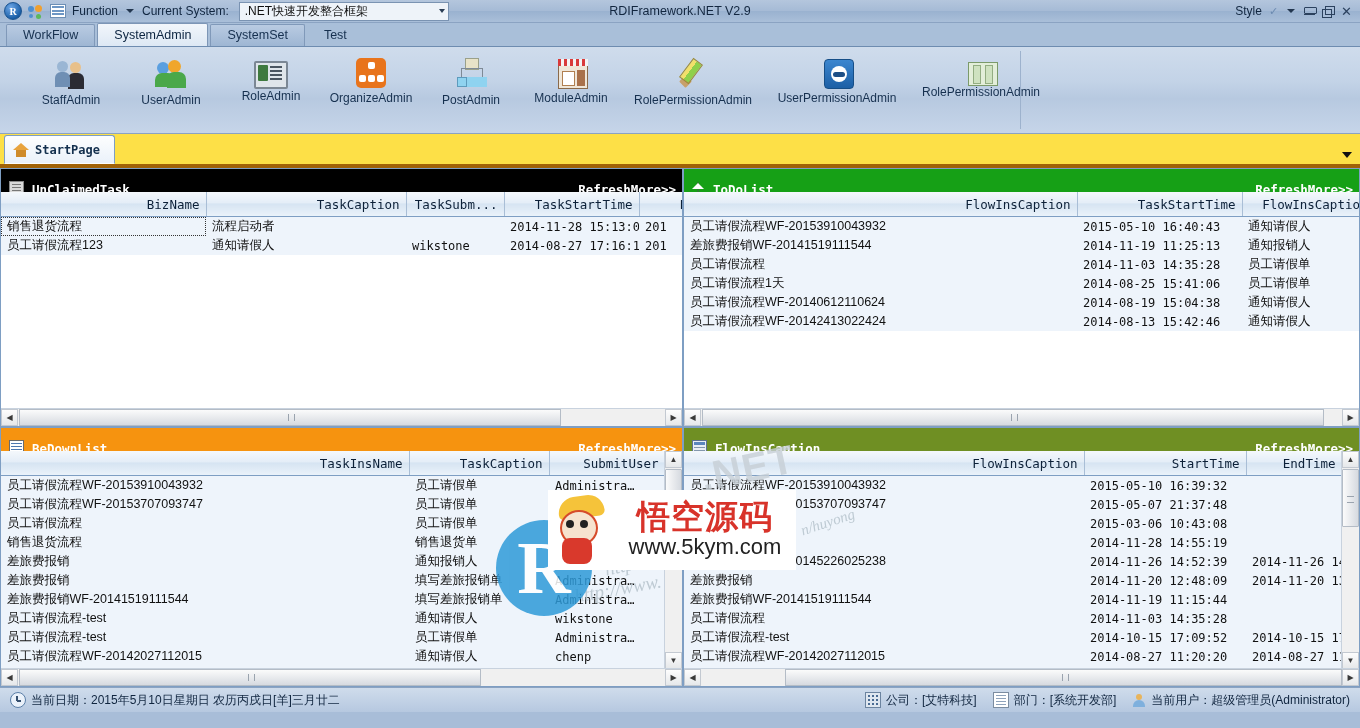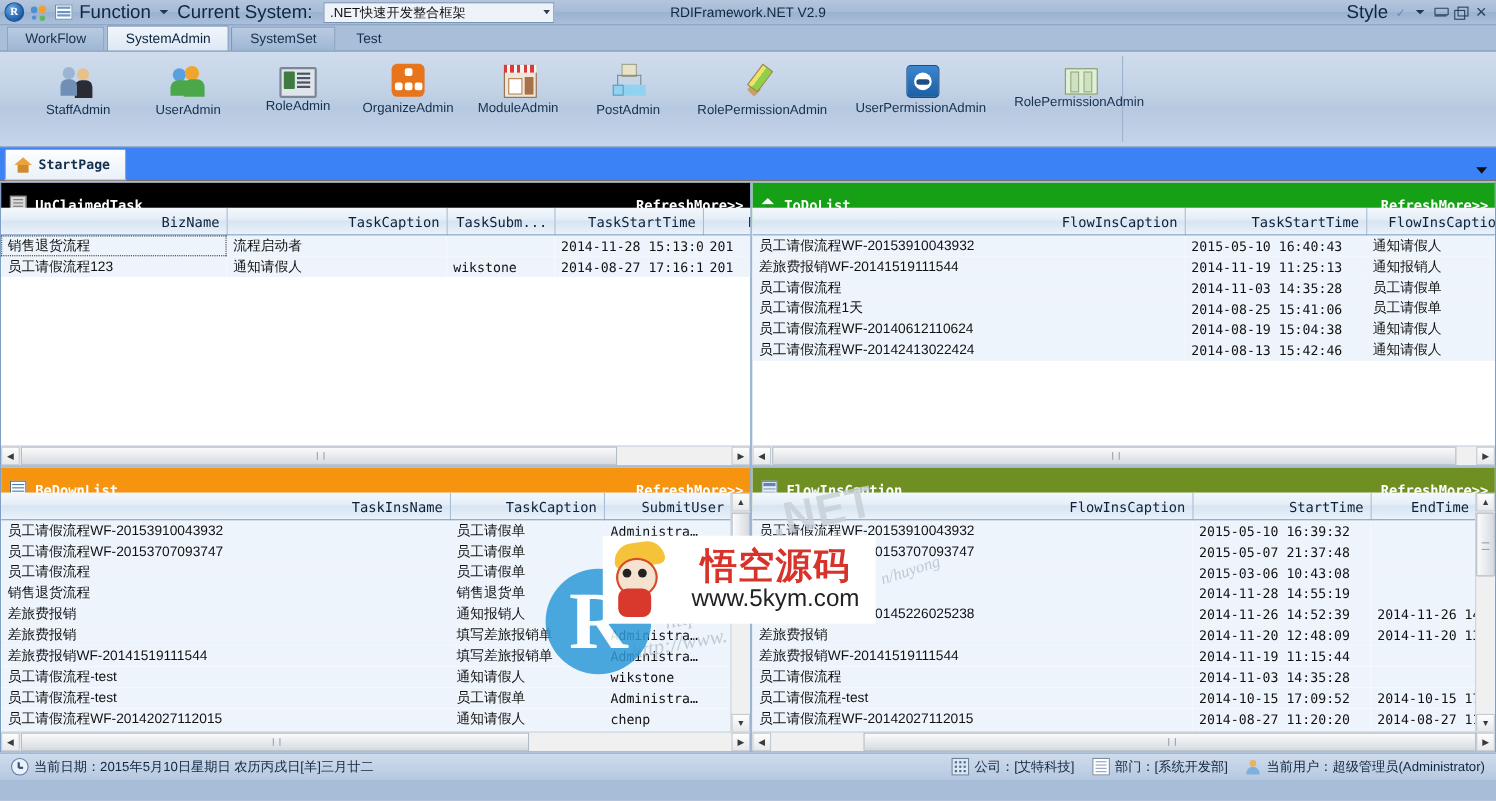--- a/index.html
+++ b/index.html
@@ -29,21 +29,21 @@
   .ico-users{
     width:16px;height:14px;position:relative;
   }
   .ico-users:before{content:"";position:absolute;left:0;top:2px;width:6px;height:6px;border-radius:50%;background:#4e8fd0;box-shadow:0 7px 0 -1px #4e8fd0;}
   .ico-users:after{content:"";position:absolute;left:7px;top:1px;width:7px;height:7px;border-radius:50%;background:#f0a030;box-shadow:0 8px 0 -1px #5cb85c;}
   .ico-list{
     width:14px;height:12px;background:#fff;border:1px solid #6d8fb5;
     display:inline-block;position:relative;
   }
   .ico-list:before{content:"";position:absolute;left:1px;top:1px;right:1px;height:2px;background:#6d96c4;box-shadow:0 4px 0 0 #6d96c4,0 7px 0 0 #6d96c4;}
-  .tb-text{font-size:17px;color:#10253f;}
+  .tb-text{font-size:12px;color:#10253f;}
   .tb-caret{
     width:0;height:0;border-left:4px solid transparent;border-right:4px solid transparent;
     border-top:4px solid #22364f;margin:0 2px;
   }
   .sys-combo{
     width:200px;height:17px;background:#eef3f9;border:1px solid #7a93b2;
     display:flex;align-items:center;justify-content:space-between;
     padding:0 3px 0 5px;font-size:12px;color:#101010;margin-left:4px;
   }
   .sys-combo .cb-caret{width:0;height:0;border-left:3px solid transparent;border-right:3px solid transparent;border-top:4px solid #2a3d55;}
@@ -134,22 +134,22 @@
   .i-uperm{width:28px;height:28px;top:2px;left:2px;background:linear-gradient(to bottom,#3b86cf,#1c5fa5);border-radius:4px;border:1px solid #164e87;}
   .i-uperm:before{content:"";position:absolute;left:6px;top:6px;width:16px;height:16px;border-radius:50%;background:#fff;}
   .i-uperm:after{content:"";position:absolute;left:8px;top:12px;width:12px;height:5px;border-radius:3px;background:#1d4f86;}
 
   .i-rperm{width:28px;height:22px;top:5px;left:2px;border:1px solid #7b9a6a;background:#e3eed9;}
   .i-rperm:before{content:"";position:absolute;left:4px;top:2px;width:6px;height:17px;background:#cfe2c0;border:1px solid #93ad82;}
   .i-rperm:after{content:"";position:absolute;right:4px;top:2px;width:6px;height:17px;background:#cfe2c0;border:1px solid #93ad82;}
 
   
   .pagetabs{
-    height:30px;background:#3b82f6;display:flex;align-items:flex-end;
-    border-bottom:1px solid #a16207;position:relative;
+    height:30px;background:#fde047;display:flex;align-items:flex-end;
+    border-bottom:4px solid #a16207;position:relative;
   }
   .ptab{
     height:27px;display:flex;align-items:center;gap:6px;padding:0 14px 0 8px;
     background:linear-gradient(to bottom,#fdfefe,#eaf1fa);
     border:1px solid #7e9ec3;border-bottom:1px solid #fdfefe;
     margin-left:4px;border-radius:3px 3px 0 0;
     font-family:"DejaVu Sans Mono","Liberation Mono",monospace;
     font-size:12px;font-weight:bold;color:#14304e;
   }
   .home-ico{width:16px;height:14px;position:relative;}
@@ -330,30 +330,30 @@
   </div>
   <div class="rb-item">
     <span class="rb-ico i-role"></span>
     <span class="rb-label">RoleAdmin</span>
   </div>
   <div class="rb-item">
     <span class="rb-ico i-org"></span>
     <span class="rb-label">OrganizeAdmin</span>
   </div>
   <div class="rb-item">
+    <span class="rb-ico i-post">
+        <i></i>
+      </span>
+    <span class="rb-label">PostAdmin</span>
+  </div>
+  <div class="rb-item">
     <span class="rb-ico i-module">
         <i></i>
       </span>
     <span class="rb-label">ModuleAdmin</span>
-  </div>
-  <div class="rb-item">
-    <span class="rb-ico i-post">
-        <i></i>
-      </span>
-    <span class="rb-label">PostAdmin</span>
   </div>
   <div class="rb-item wide">
     <span class="rb-ico i-perm"></span>
     <span class="rb-label">RolePermissionAdmin</span>
   </div>
   <div class="rb-item wide">
     <span class="rb-ico i-uperm"></span>
     <span class="rb-label">UserPermissionAdmin</span>
   </div>
   <div class="rb-item wide">

